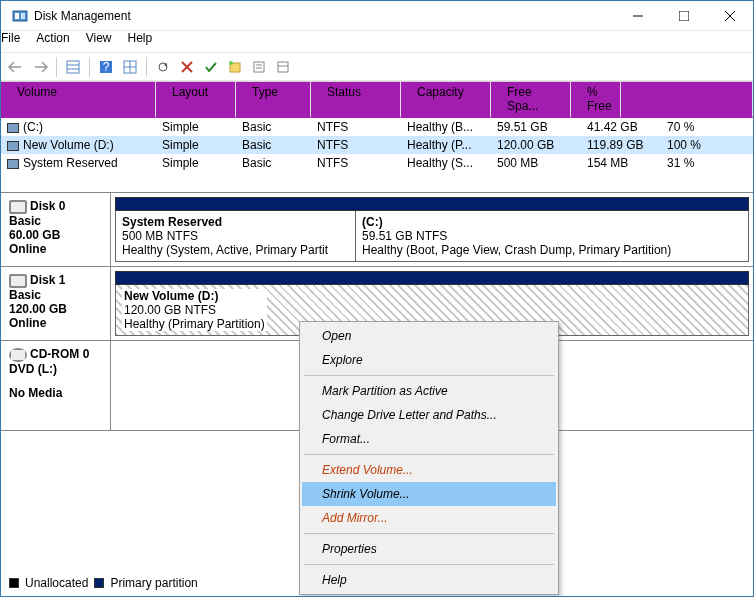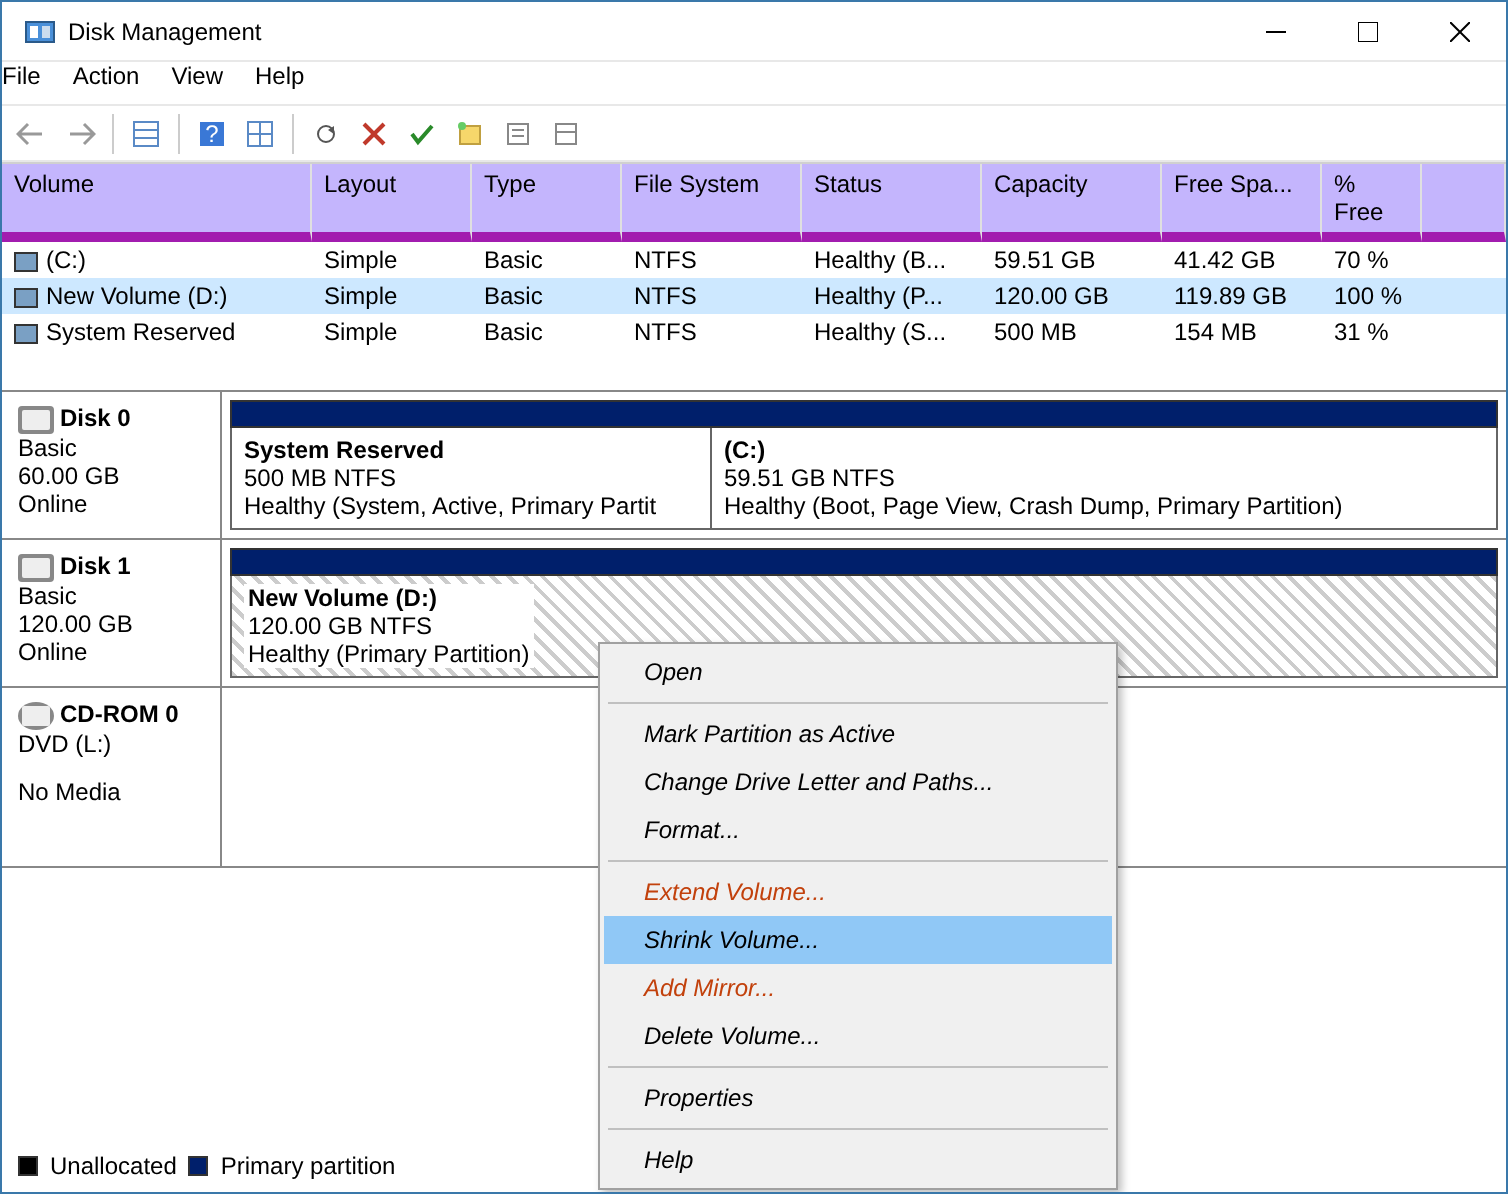--- a/index.html
+++ b/index.html
@@ -7,28 +7,28 @@
 .titlebar { height: 30px; display: flex; align-items: center; padding-left: 11px; background: #fff; border-bottom: 1px solid #e8e8e8; }
 .titlebar .title { margin-left: 6px; flex: 1; }
 .titlebar .btn { width: 46px; height: 30px; display: flex; align-items: center; justify-content: center; }
 .menubar { height: 22px; display: flex; align-items: flex-start; padding-left: 0; border-bottom: 1px solid #e8e8e8; }
 .menubar span { margin-right: 16px; }
 .toolbar { height: 28px; display: flex; align-items: center; padding: 0 4px; border-bottom: 1px solid #e8e8e8; gap:2px; }
 .toolbar .tb { width: 22px; height: 22px; display: flex; align-items:center; justify-content:center; border: 1px solid transparent; }
 .toolbar .sep { width: 1px; height: 20px; background: #ccc; margin: 0 3px; }
 .table { border-top: 1px solid #d0d0d0; }
 .thead { display: flex; background: #fff; }
-.th { border-right: 1px solid #e0e0e0; border-bottom: 5px solid #a21caf; padding: 3px 6px; background:#c4b5fd; }
+.th { border-right: 1px solid #e0e0e0; border-bottom: 2px solid #a21caf; padding: 3px 16px; background:#a21caf; }
 .trow { display: flex; padding: 1px 0; }
 .td { padding: 1px 6px; white-space: nowrap; overflow:hidden; }
 .selrow { background: #cde8ff; }
 .vol-icon { width:12px; height:10px; display:inline-block; background:#7aa0c4; border:1px solid #333; margin-right:4px; vertical-align:middle; }
 .disk-area { border-top: 1px solid #888; margin-top: 20px; }
 .disk-row { display: flex; border-bottom: 1px solid #888; }
-.disk-label { width: 110px; padding: 6px 8px; border-right: 1px solid #888; }
+.disk-label { width: 110px; padding: 6px 8px; border-right: 1px solid #888; font-weight: bold; }
 .disk-label .disk-icon { width:18px; height:14px; display:inline-block; background:#888; border-radius:2px; margin-right:3px; vertical-align:middle; position:relative;}
 .disk-label .disk-icon::after{content:'';position:absolute;top:2px;left:2px;right:2px;bottom:2px;background:#eee;border-radius:1px;}
 .disk-strip { flex:1; padding: 4px; }
 .strip-top { height: 14px; background: #001f6b; border: 1px solid #333; }
 .strip-body { display:flex; border:1px solid #666; border-top:none; background:#fff;}
 .part { padding: 4px 6px; border-right: 1px solid #666; }
 .part:last-child { border-right:none; }
 .hatched { position:relative; }
 .hatched::before { content:''; position:absolute; top:0;left:0;right:0;bottom:0;
   background: repeating-linear-gradient(45deg,#ccc 0,#ccc 2px,#fff 2px,#fff 6px); z-index:0; pointer-events:none;}
@@ -147,21 +147,20 @@
         <line x1="2" y1="6" x2="12" y2="6" stroke="#888"></line>
       </svg>
     </div>
 </div>
 
 <div class="table">
   <div class="thead">
     <div class="th c0">Volume</div>
     <div class="th c1">Layout</div>
     <div class="th c2">Type</div>
-    <div class="th c3">File System</div>
     <div class="th c4">Status</div>
     <div class="th c5">Capacity</div>
     <div class="th c6">Free Spa...</div>
     <div class="th c7">% Free</div>
     <div class="th c8"></div>
   </div>
   <div class="trow">
     <div class="td c0"><span class="vol-icon"></span><span>(C:)</span></div>
     <div class="td c1">Simple</div>
     <div class="td c2">Basic</div>
@@ -250,26 +249,26 @@
 
 <div class="legend">
   <span class="lg-sw" style="background:#000"></span>
   <span>Unallocated</span>
   <span class="lg-sw" style="background:#001f6b"></span>
   <span>Primary partition</span>
 </div>
 
 <div class="ctxmenu">
   <div class="mi">Open</div>
+  <div class="mi">Explore</div>
   <div class="msep"></div>
   <div class="mi">Mark Partition as Active</div>
   <div class="mi">Change Drive Letter and Paths...</div>
   <div class="mi">Format...</div>
   <div class="msep"></div>
   <div class="mi dis">Extend Volume...</div>
   <div class="mi hov">Shrink Volume...</div>
   <div class="mi dis">Add Mirror...</div>
-  <div class="mi">Delete Volume...</div>
   <div class="msep"></div>
   <div class="mi">Properties</div>
   <div class="msep"></div>
   <div class="mi">Help</div>
 </div>
 
 </body></html>

